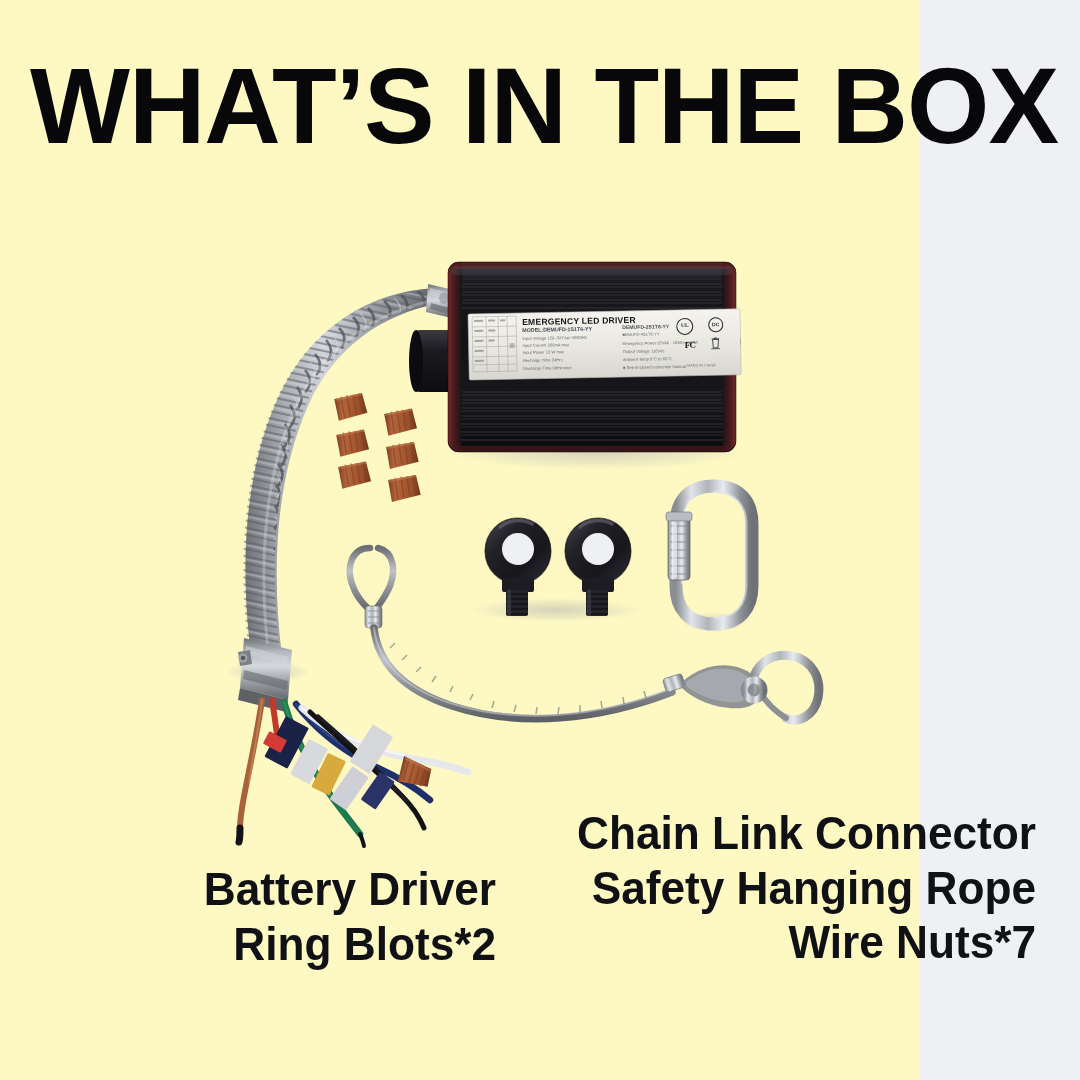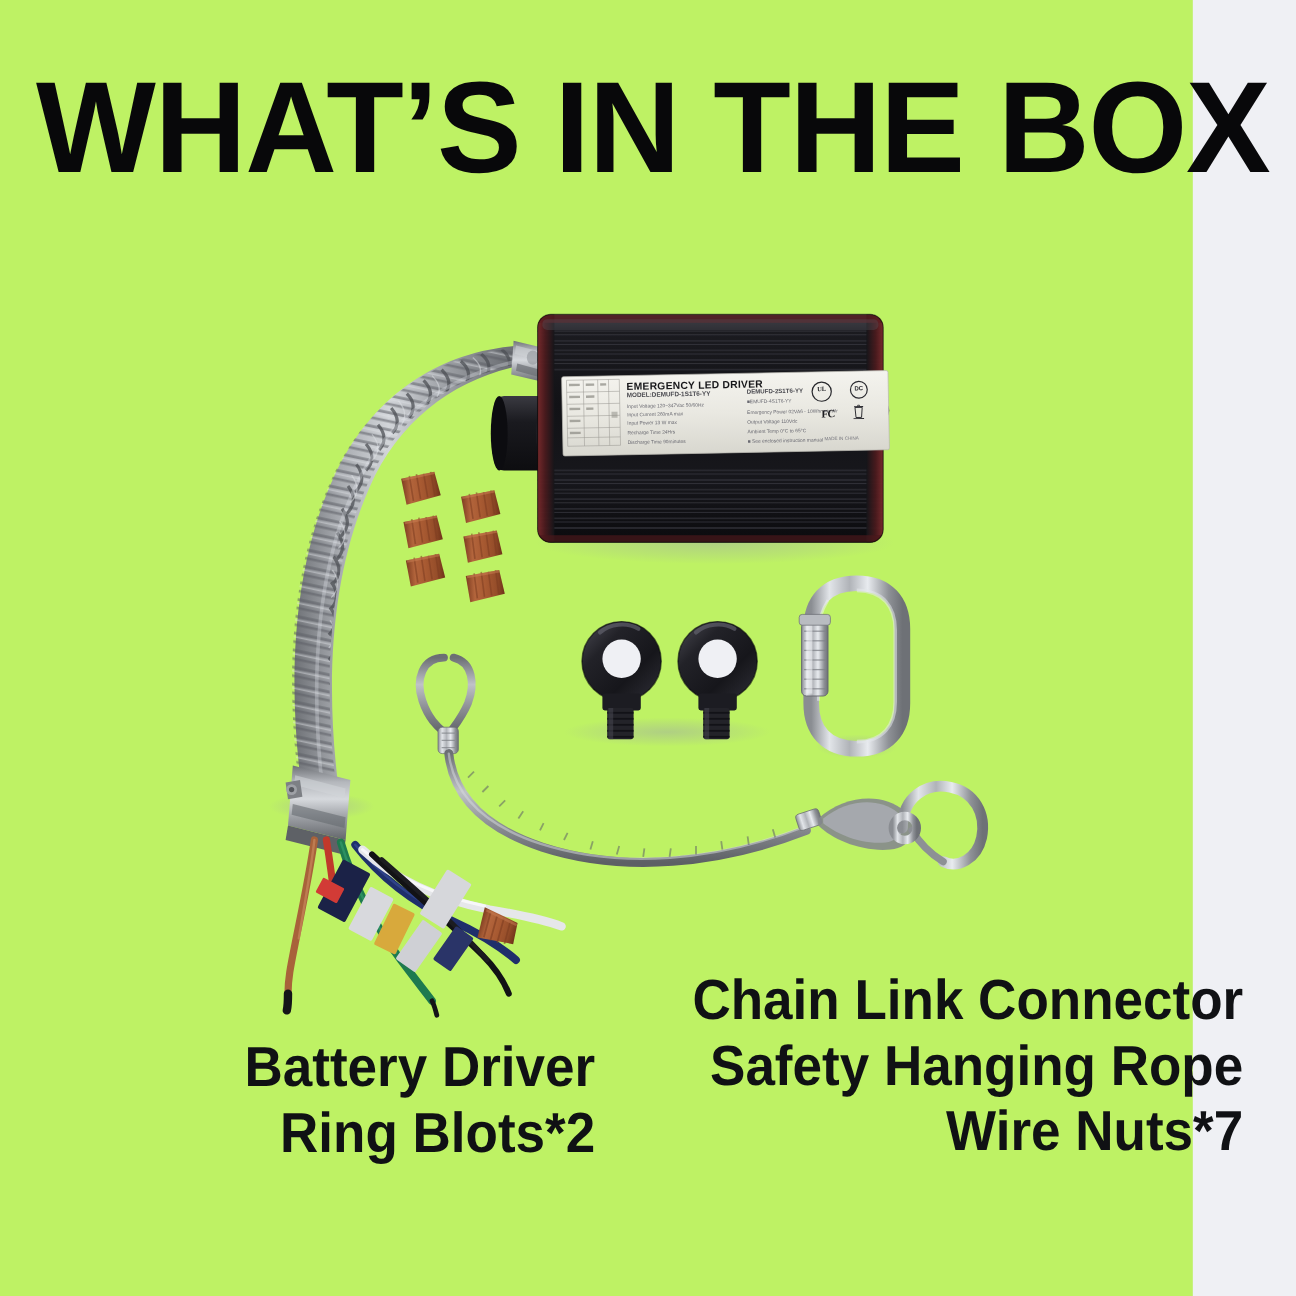--- a/index.html
+++ b/index.html
@@ -2,21 +2,21 @@
 <html><head>
 <meta charset="utf-8">
 <style>
   html,body{margin:0;padding:0;}
   body{
     width:1080px;height:1080px;overflow:hidden;
     background:#eff0f4;
     font-family:"Liberation Sans","DejaVu Sans",sans-serif;
     -webkit-font-smoothing:antialiased;
   }
-  .stage{position:relative;width:994px;height:1080px;background:#bef264;}
+  .stage{position:relative;width:920px;height:1080px;background:#fef9c3;}
 
   
   .title{
     position:absolute;left:30px;top:52px;width:1020px;
     font-size:108px;line-height:1;
     font-weight:700;letter-spacing:-1px;
     color:#08080a;
     transform:scaleX(0.98);transform-origin:left top;
     white-space:nowrap;
   }

